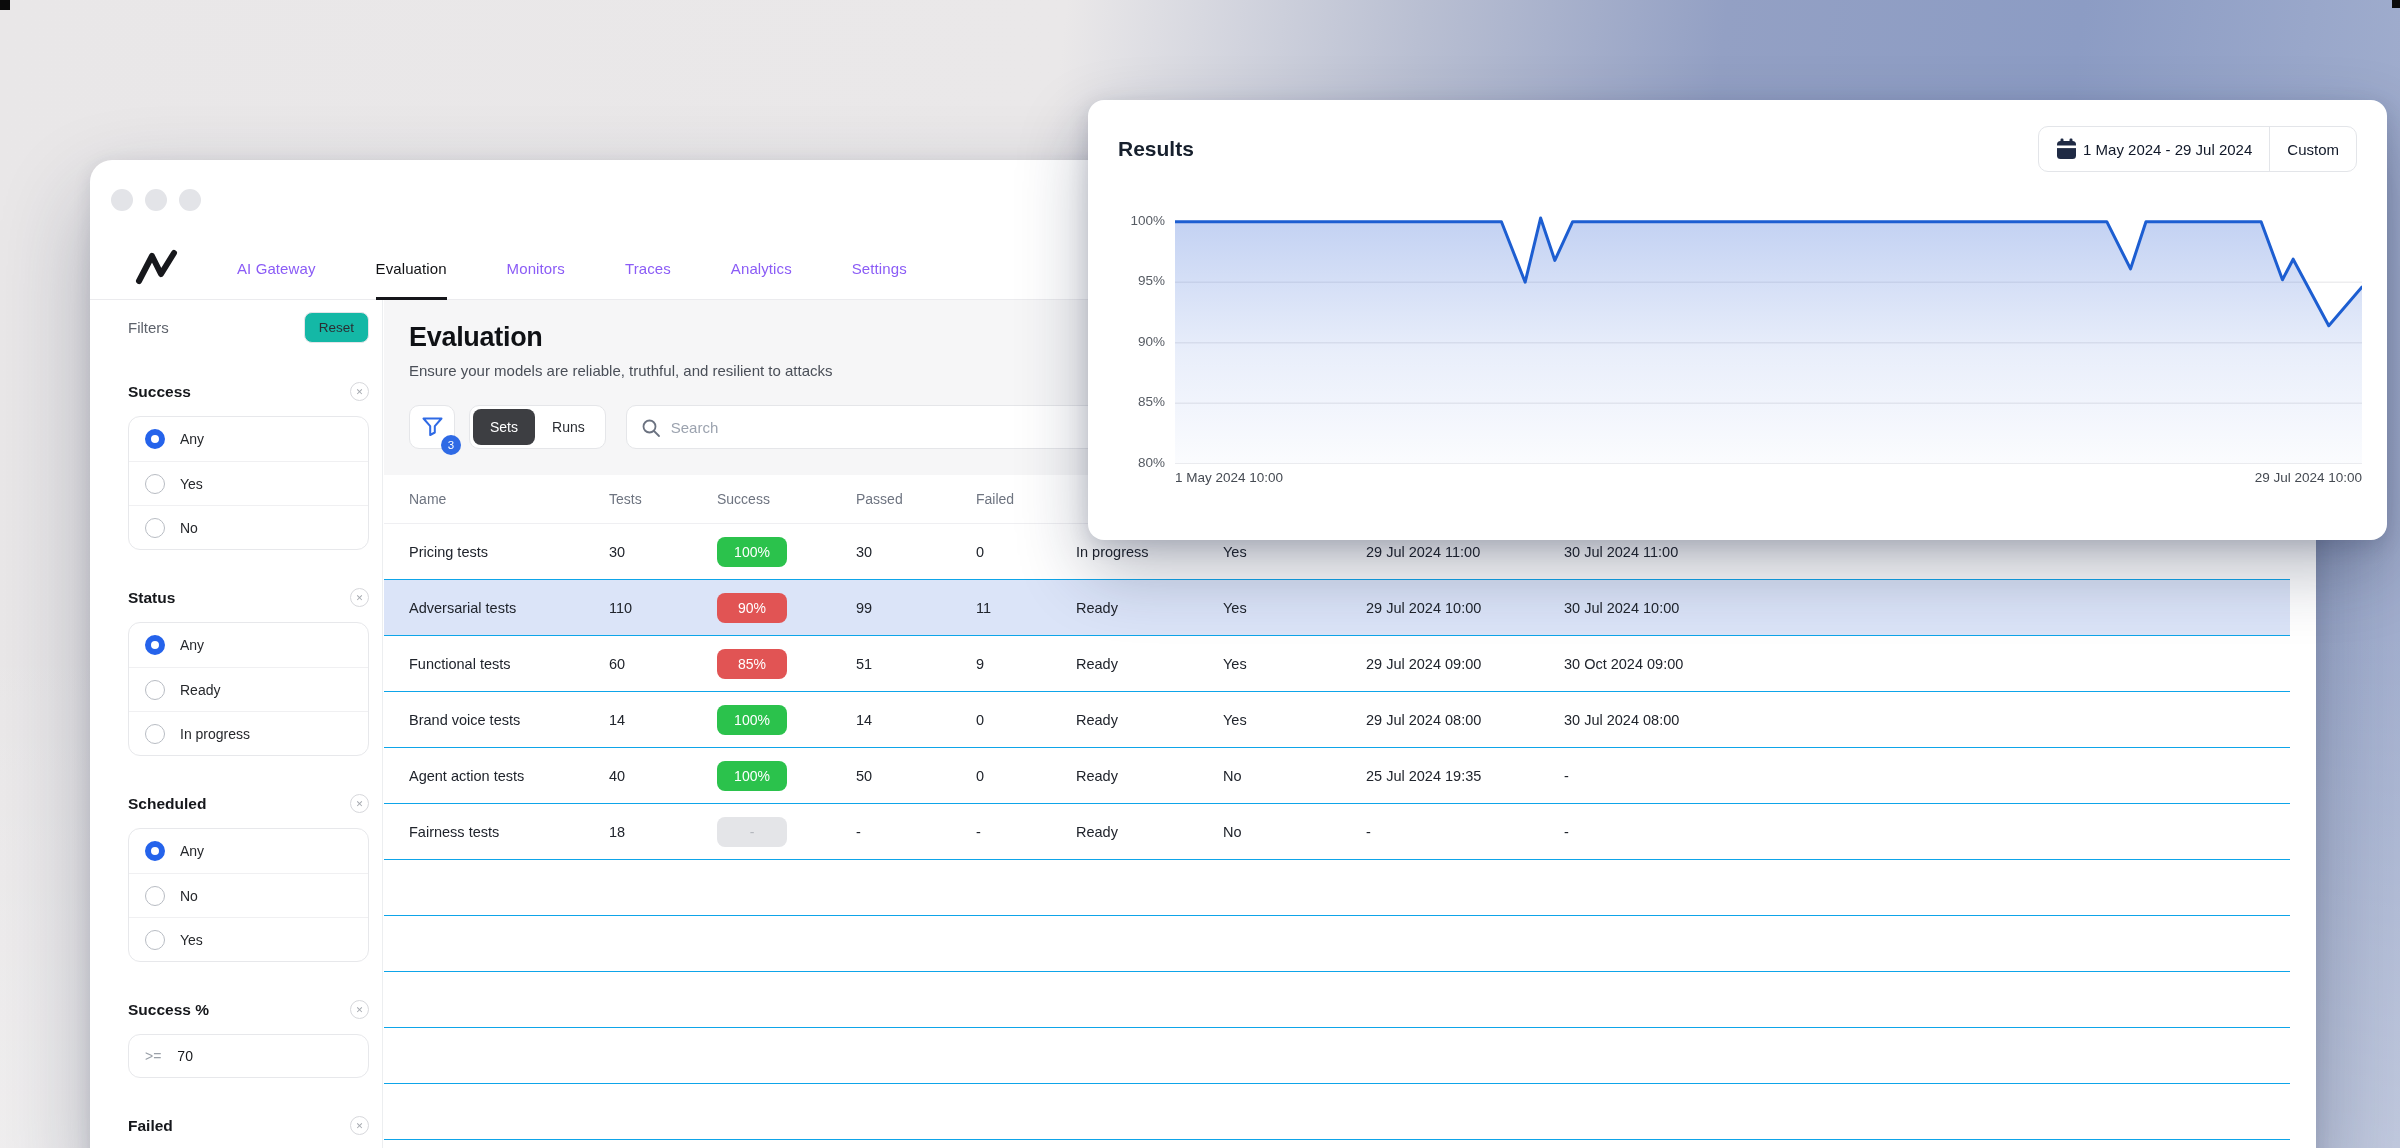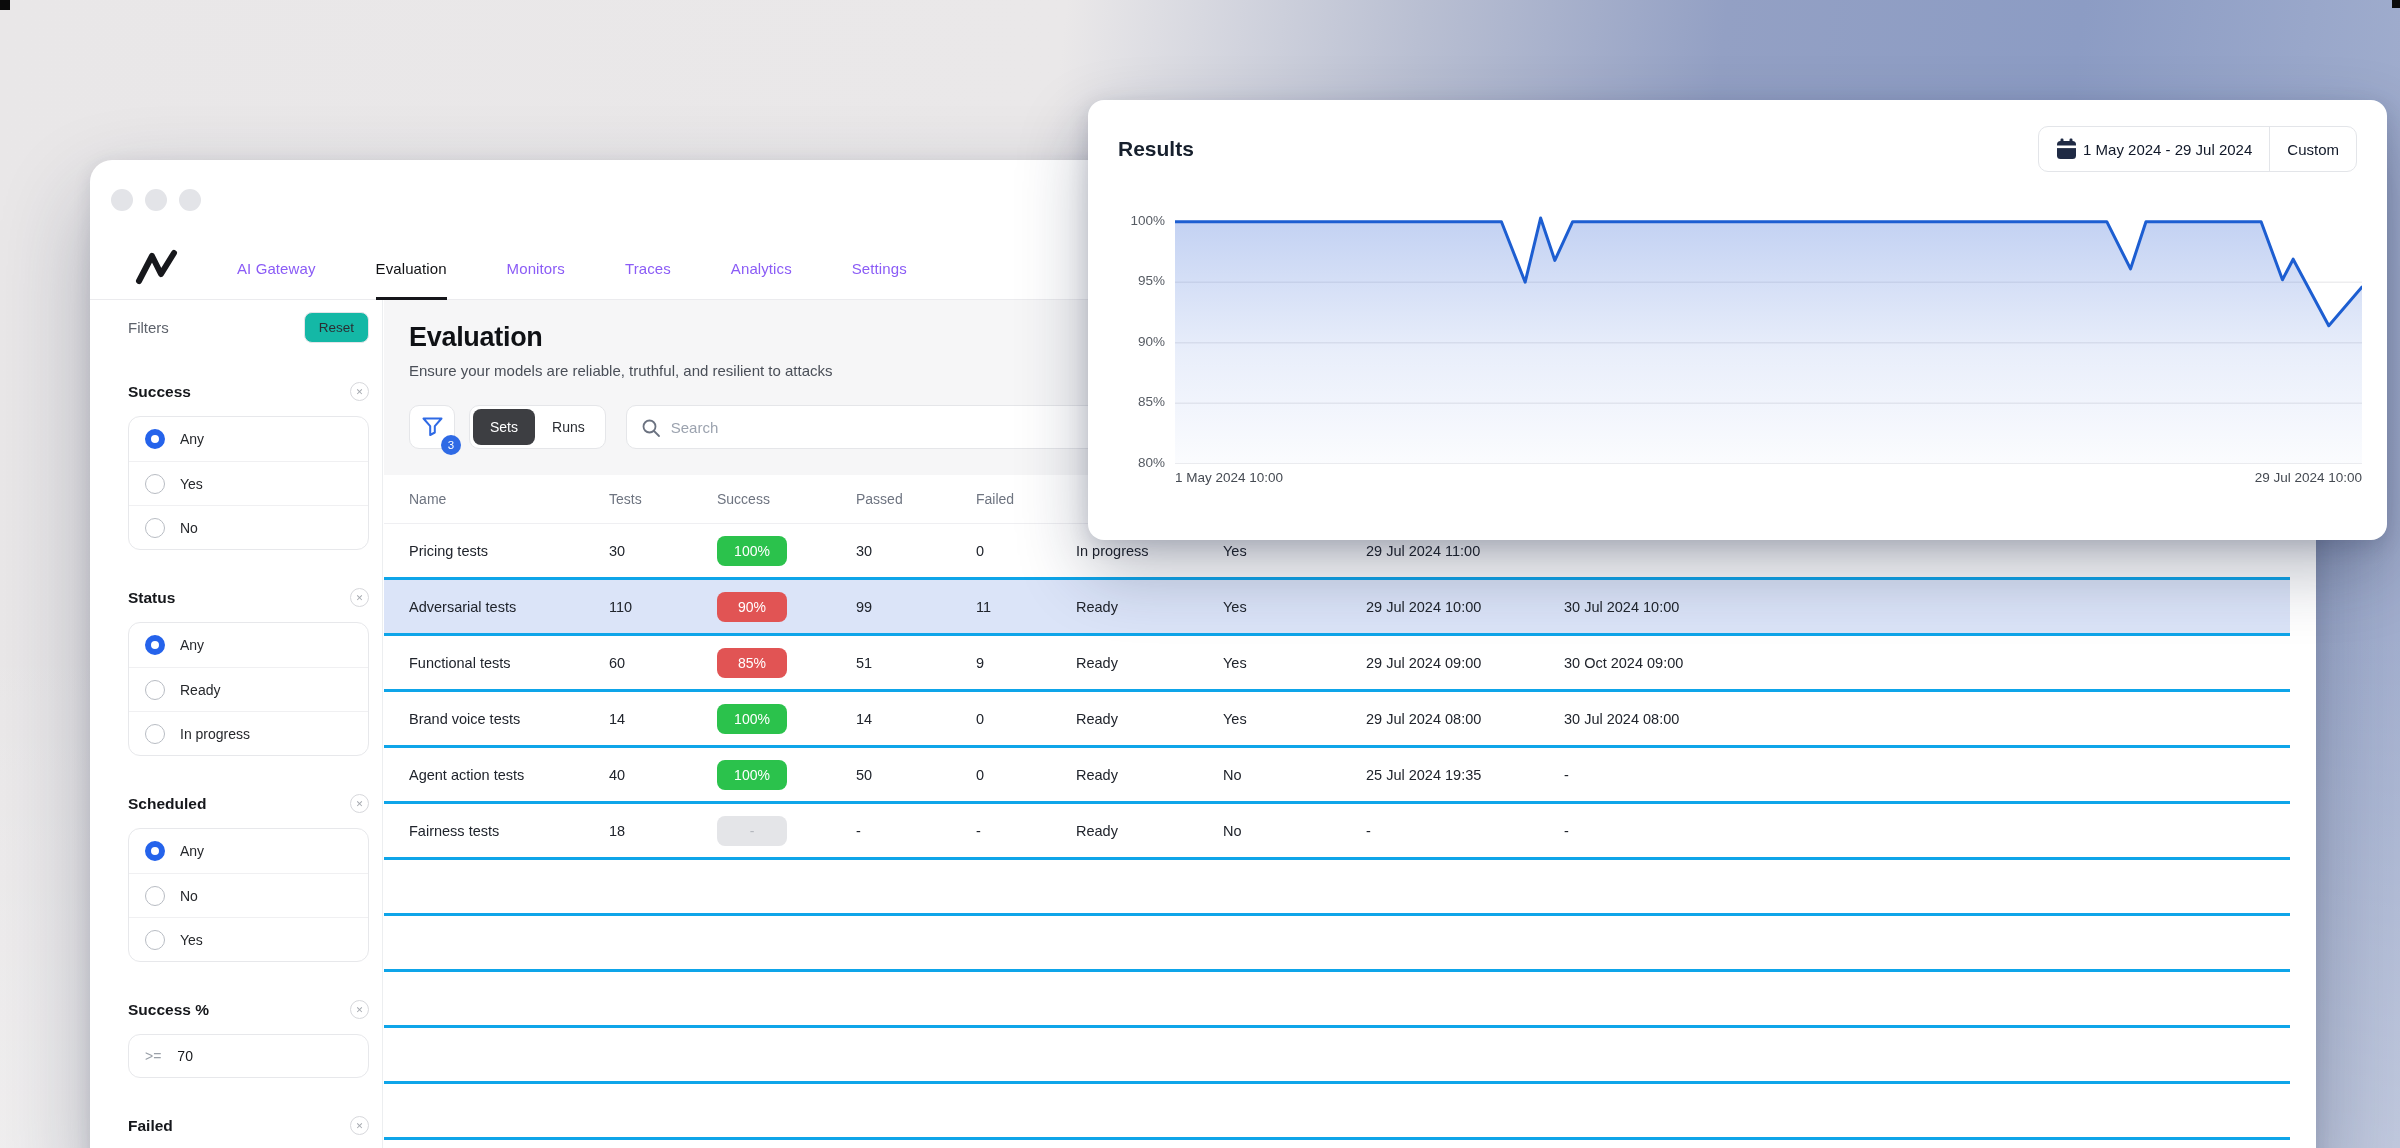--- a/index.html
+++ b/index.html
@@ -103,21 +103,21 @@
   .search-box input {
     width:100%; height:100%; border:none; outline:none; background:transparent;
     padding-left:44px; font-size:15px; color:#17181c; font-family:inherit;
   }
   .search-box input::placeholder { color:#9ca3af; }
   .search-ico { position:absolute; left:14px; top:12px; }
 
   
   .tbl-grid { display:grid; grid-template-columns:200px 108px 139px 120px 100px 147px 143px 198px 1fr; align-items:center; padding-left:25px; }
   .tbl-head { height:49px; margin-right:26px; font-size:14px; color:#6e7480; }
-  .tbl-row { height:56px; margin-right:26px; border-bottom:3px solid #0ea5e9; font-size:14.5px; color:#20242c; background:#fff; }
+  .tbl-row { height:56px; margin-right:26px; border-bottom:1px solid #0ea5e9; font-size:14.5px; color:#20242c; background:#fff; }
   .tbl-head { border-bottom:1px solid #efeff2; }
   .tbl-row.hl { background:#dbe4f8; }
   .tbl-row.empty { background:#fff; }
   .badge {
     width:70px; height:30px; border-radius:8px; color:#fff; font-size:14px;
     display:flex; align-items:center; justify-content:center;
   }
   .badge.green { background:#2bc24c; }
   .badge.red { background:#e15454; }
   .badge.gray { background:#e4e5e8; color:#b4b7bd; }
@@ -296,20 +296,21 @@
             <div>Pricing tests</div>
             <div>30</div>
             <div>
               <div class="badge green">100%</div>
             </div>
             <div>30</div>
             <div>0</div>
             <div>In progress</div>
             <div>Yes</div>
             <div>29 Jul 2024 11:00</div>
+            <div>30 Jul 2024 11:00</div>
           </div>
           <div class="tbl-grid tbl-row hl">
             <div>Adversarial tests</div>
             <div>110</div>
             <div>
               <div class="badge red">90%</div>
             </div>
             <div>99</div>
             <div>11</div>
             <div>Ready</div>

